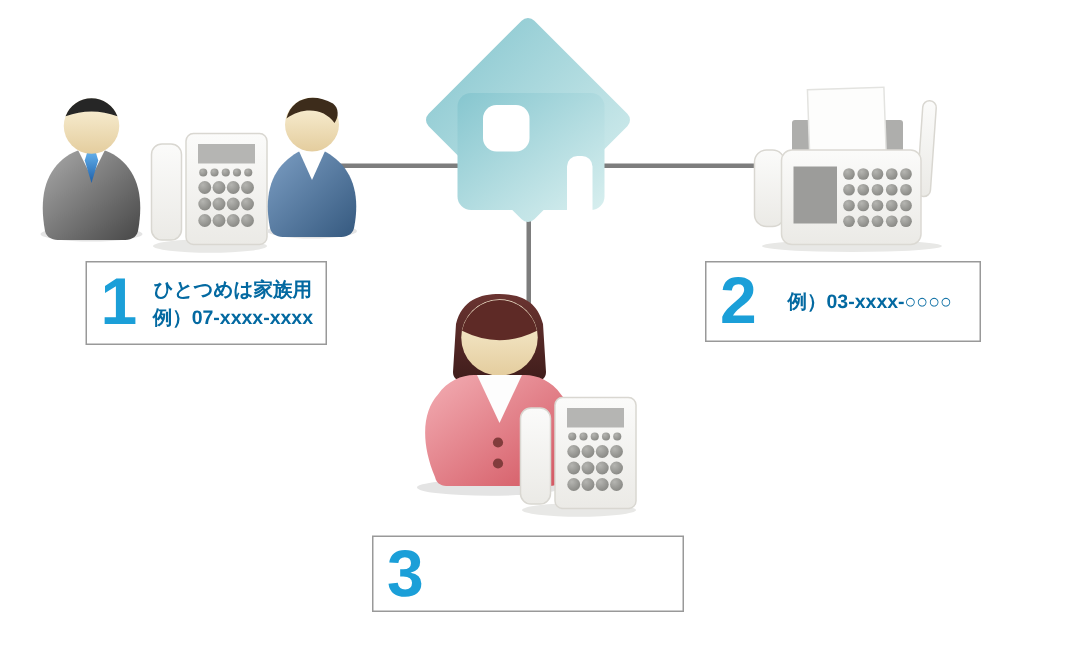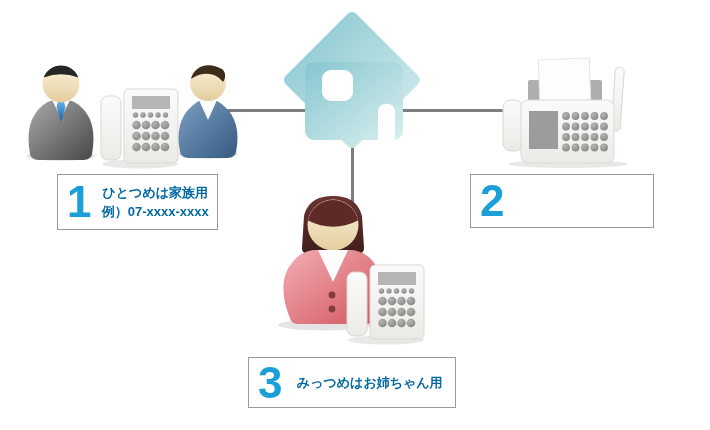--- a/index.html
+++ b/index.html
@@ -176,23 +176,23 @@
     <div class="label-num">1</div>
     <div class="label-text">
       <div>ひとつめは家族用</div>
       <div>例）07-xxxx-xxxx</div>
     </div>
   </div>
 
   <div id="box2" class="abs label-box">
     <div class="label-num">2</div>
     <div class="label-text">
+      <div>例）03-xxxx-○○○○</div>
     </div>
   </div>
 
   <div id="box3" class="abs label-box">
     <div class="label-num">3</div>
     <div class="label-text">
-      <div>みっつめはお姉ちゃん用</div>
     </div>
   </div>
 
 </div>
 
 </body></html>

